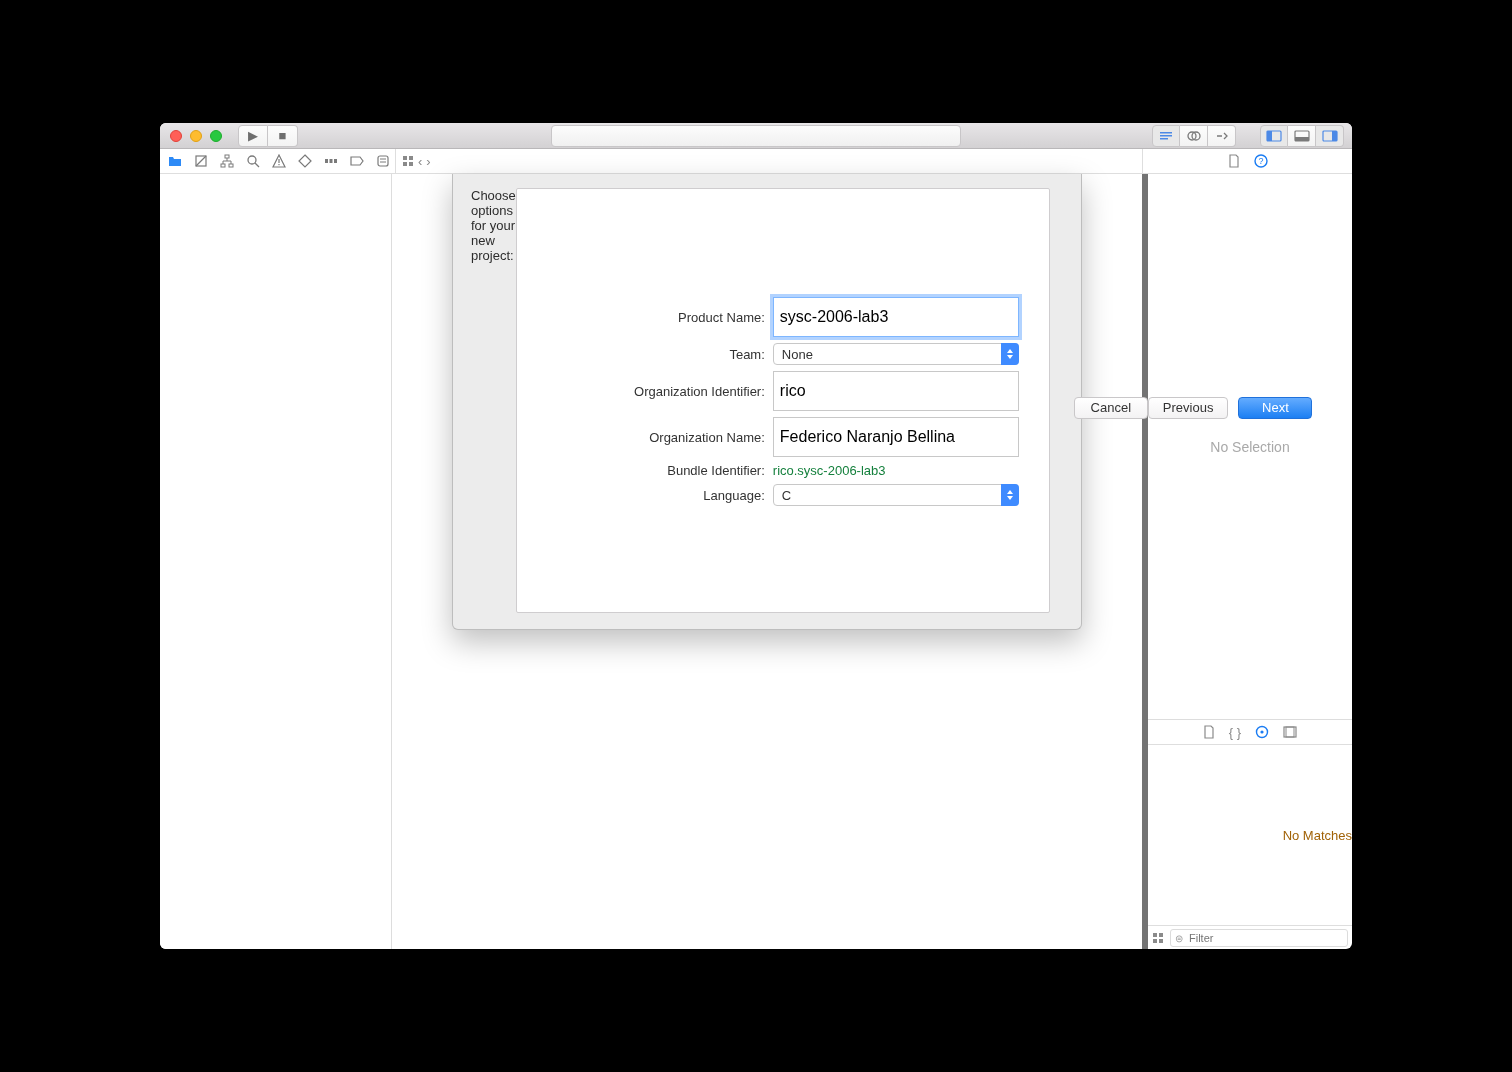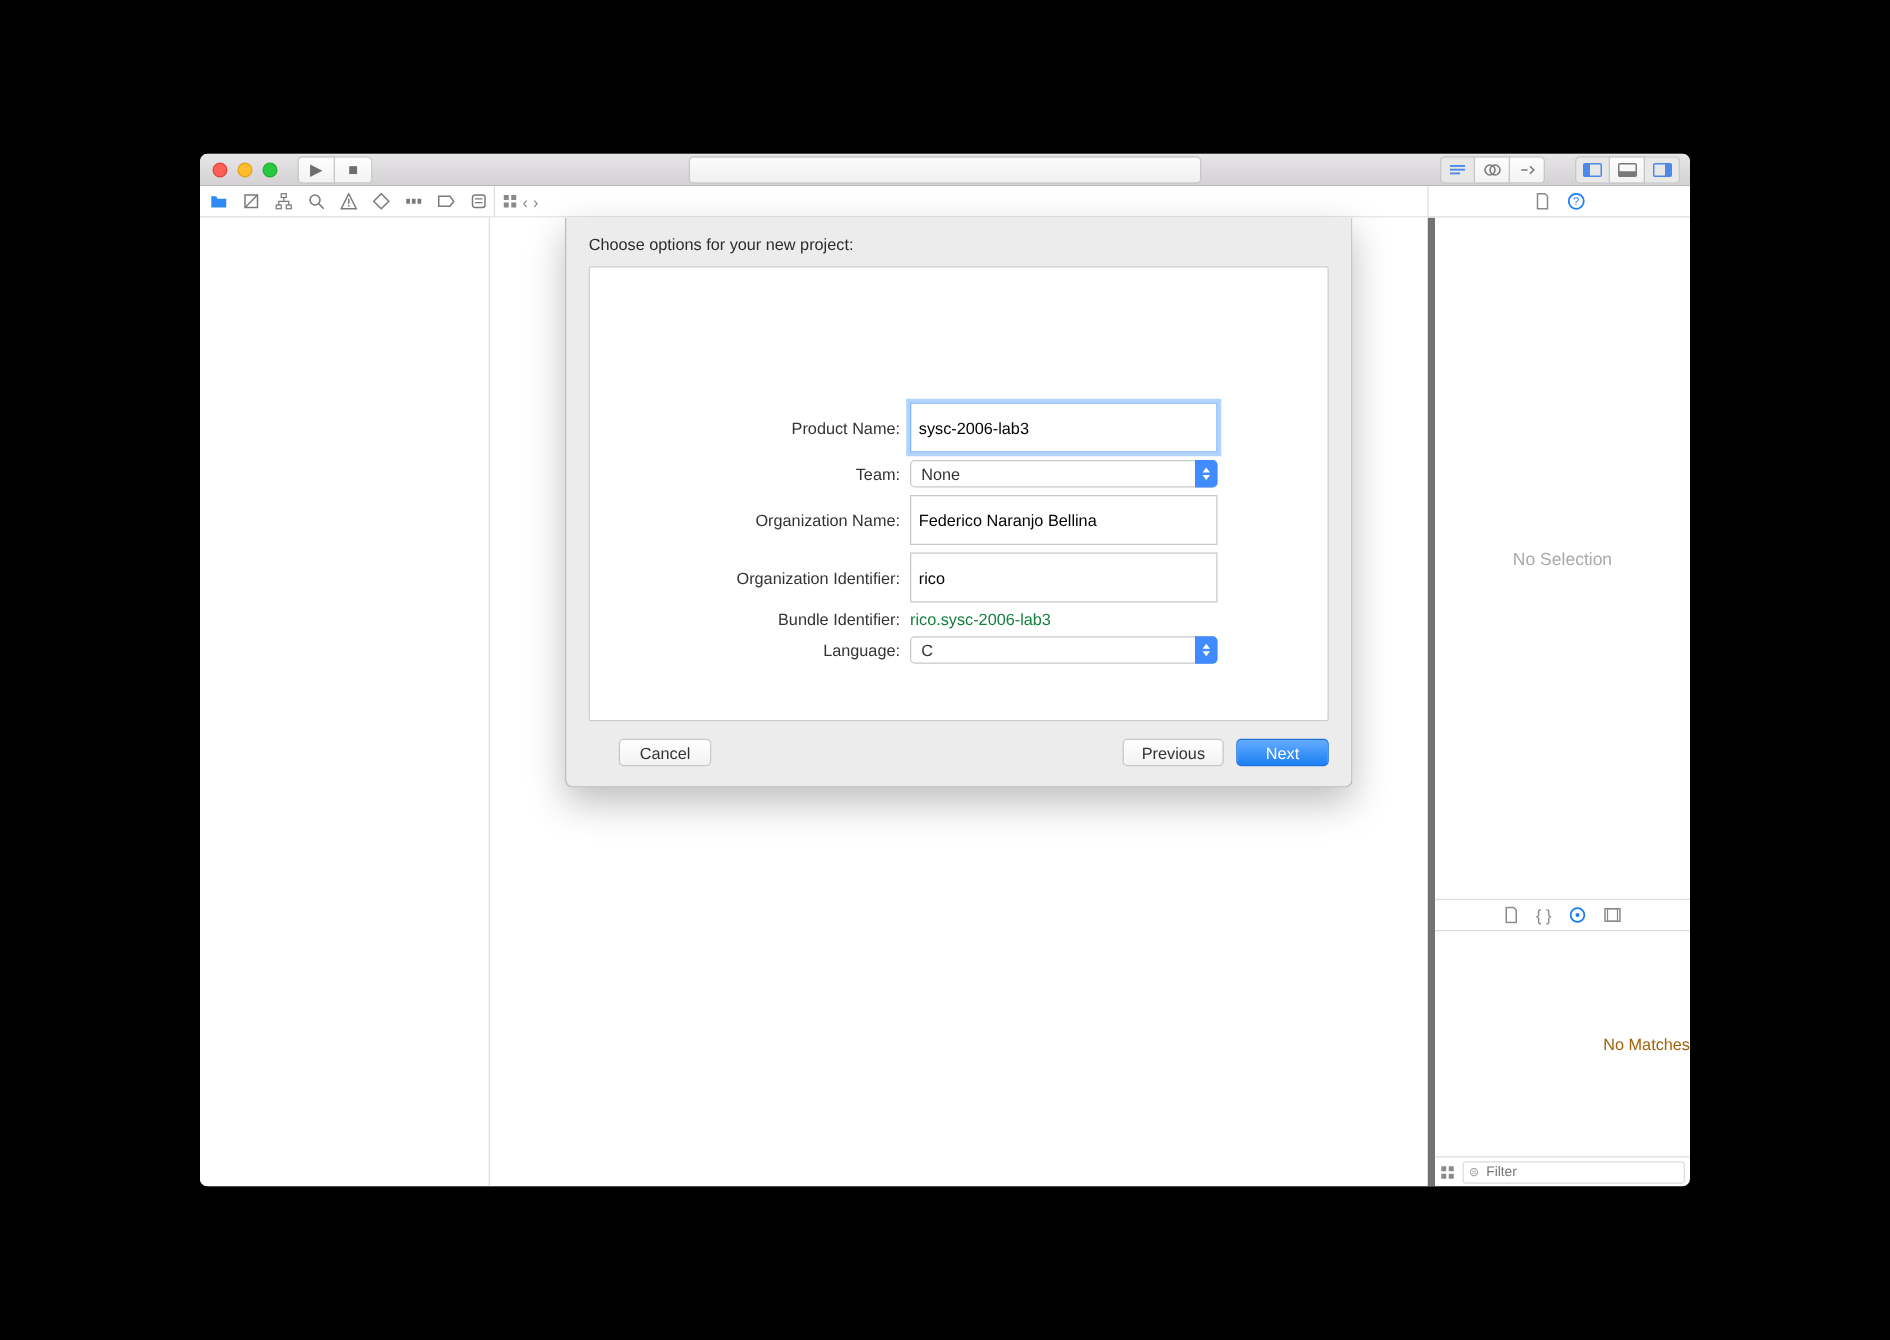--- a/index.html
+++ b/index.html
@@ -143,40 +143,40 @@
   .sheet {
     position:absolute;
     top:0; left:50%; transform:translateX(-50%);
     width:630px; height:456px;
     background:#ececec;
     border:1px solid #bdbdbd;
     border-top:none;
     border-radius:0 0 6px 6px;
     box-shadow:0 12px 30px rgba(0,0,0,0.25);
     z-index:12;
-    display:flex; flex-direction:column;
+    display:flex; flex-direction:row;
     padding:14px 18px 16px;
   }
   .sheet-dim {
     position:absolute; inset:0; background:rgba(255,255,255,0); z-index:10;
   }
   .sheet-title{ font-size:13px; color:#2c2c2c; margin-bottom:10px;}
   .sheet-inner{
     flex:1; background:#fff; border:1px solid #cfcdcf; border-radius:2px;
     padding:108px 30px 31px;
   }
   .form-row{
     display:flex; align-items:center; margin-bottom:6px;
   }
   .form-row label{
     width:226px; text-align:right; padding-right:8px; color:#333;
   }
   .txt {
     width:246px; height:40px; border:1px solid #c8c8c8;
-    padding:0 6px; font-size:13px; font-family:inherit;
+    padding:0 6px; font-size:16px; font-family:inherit;
     outline:none;
   }
   .txt.focused{
     border-color:#7eb6ff;
     box-shadow:0 0 0 3px rgba(115,175,255,0.55);
   }
   .sel-wrap{ position:relative; width:246px;}
   .sel{
     width:100%; height:22px; border:1px solid #c8c8c8; border-radius:4px;
     background:#fff; padding:0 22px 0 8px; font-size:13px; text-align:left;
@@ -393,27 +393,27 @@
             <label>Team:</label>
             <div class="sel-wrap">
               <div class="sel">
                   <span>None</span>
                 </div>
               <div class="sel-arrows"></div>
             </div>
           </div>
 
           <div class="form-row">
+            <label>Organization Identifier:</label>
+            <input class="txt" type="text" value="rico" style="">
+          </div>
+
+          <div class="form-row">
             <label>Organization Name:</label>
             <input class="txt" type="text" value="Federico Naranjo Bellina" style="">
-          </div>
-
-          <div class="form-row">
-            <label>Organization Identifier:</label>
-            <input class="txt" type="text" value="rico" style="">
           </div>
 
           <div class="form-row">
             <label>Bundle Identifier:</label>
             <span class="readonly-val">rico.sysc-2006-lab3</span>
           </div>
 
           <div class="form-row">
             <label>Language:</label>
             <div class="sel-wrap">

